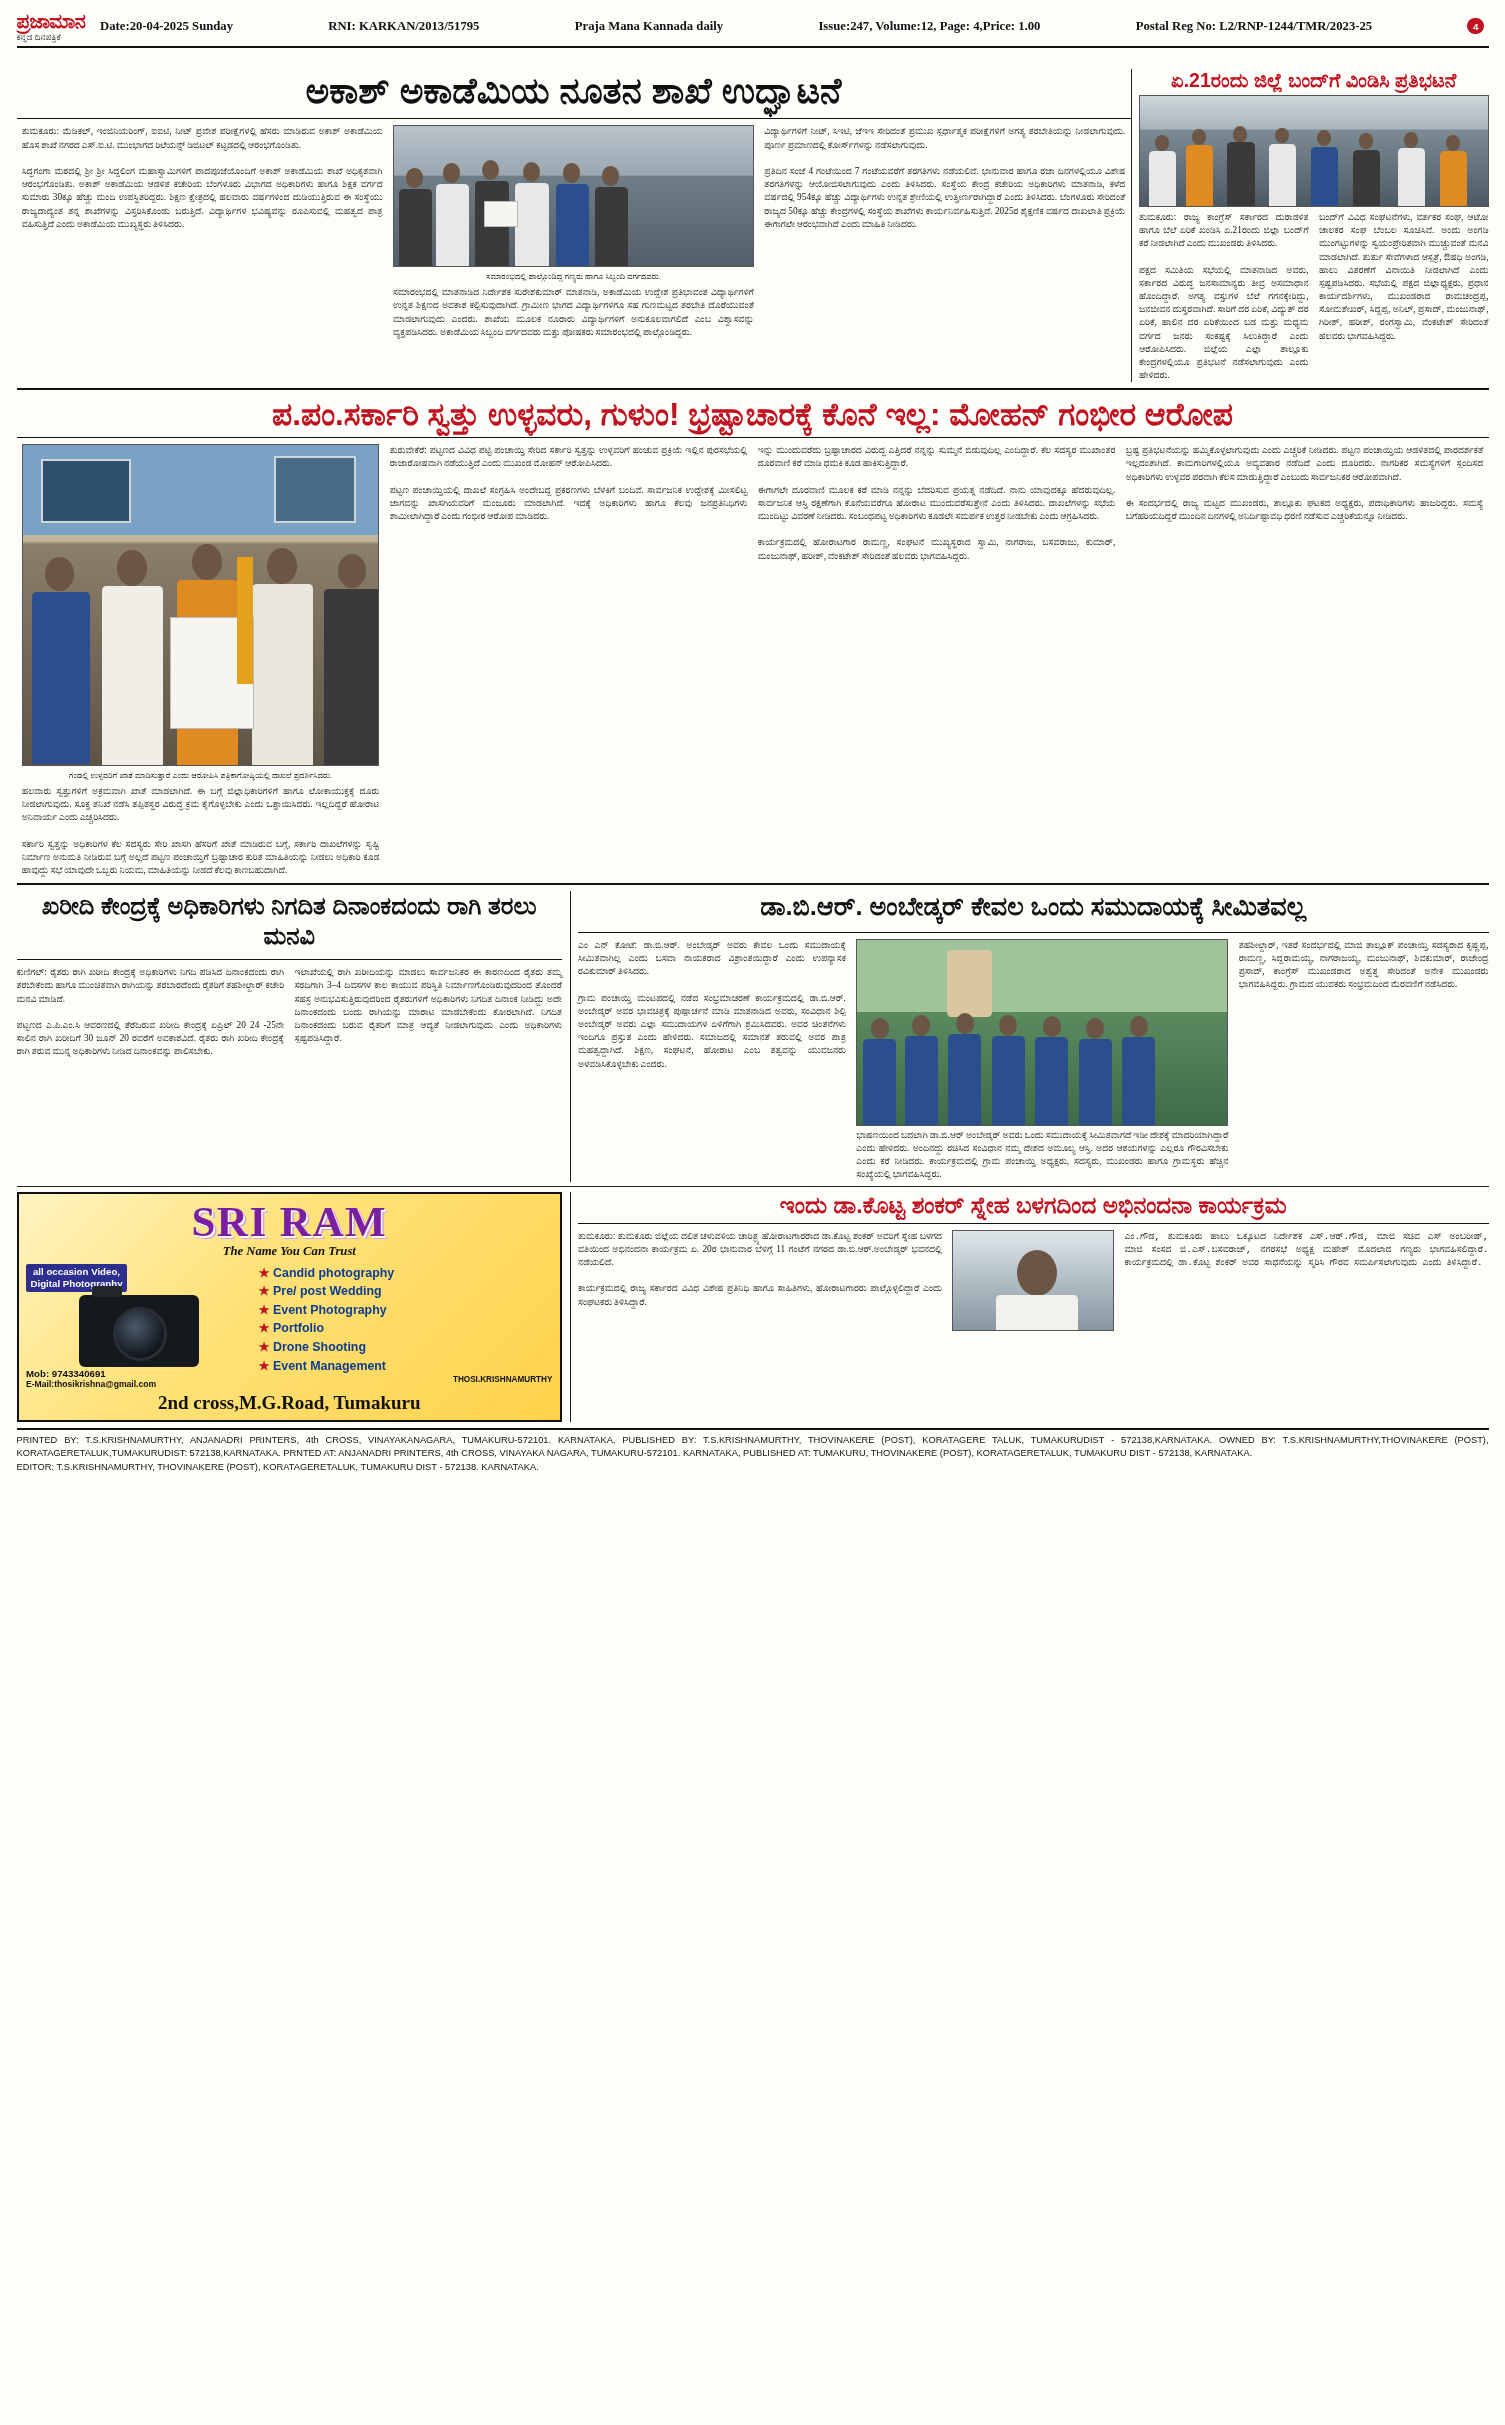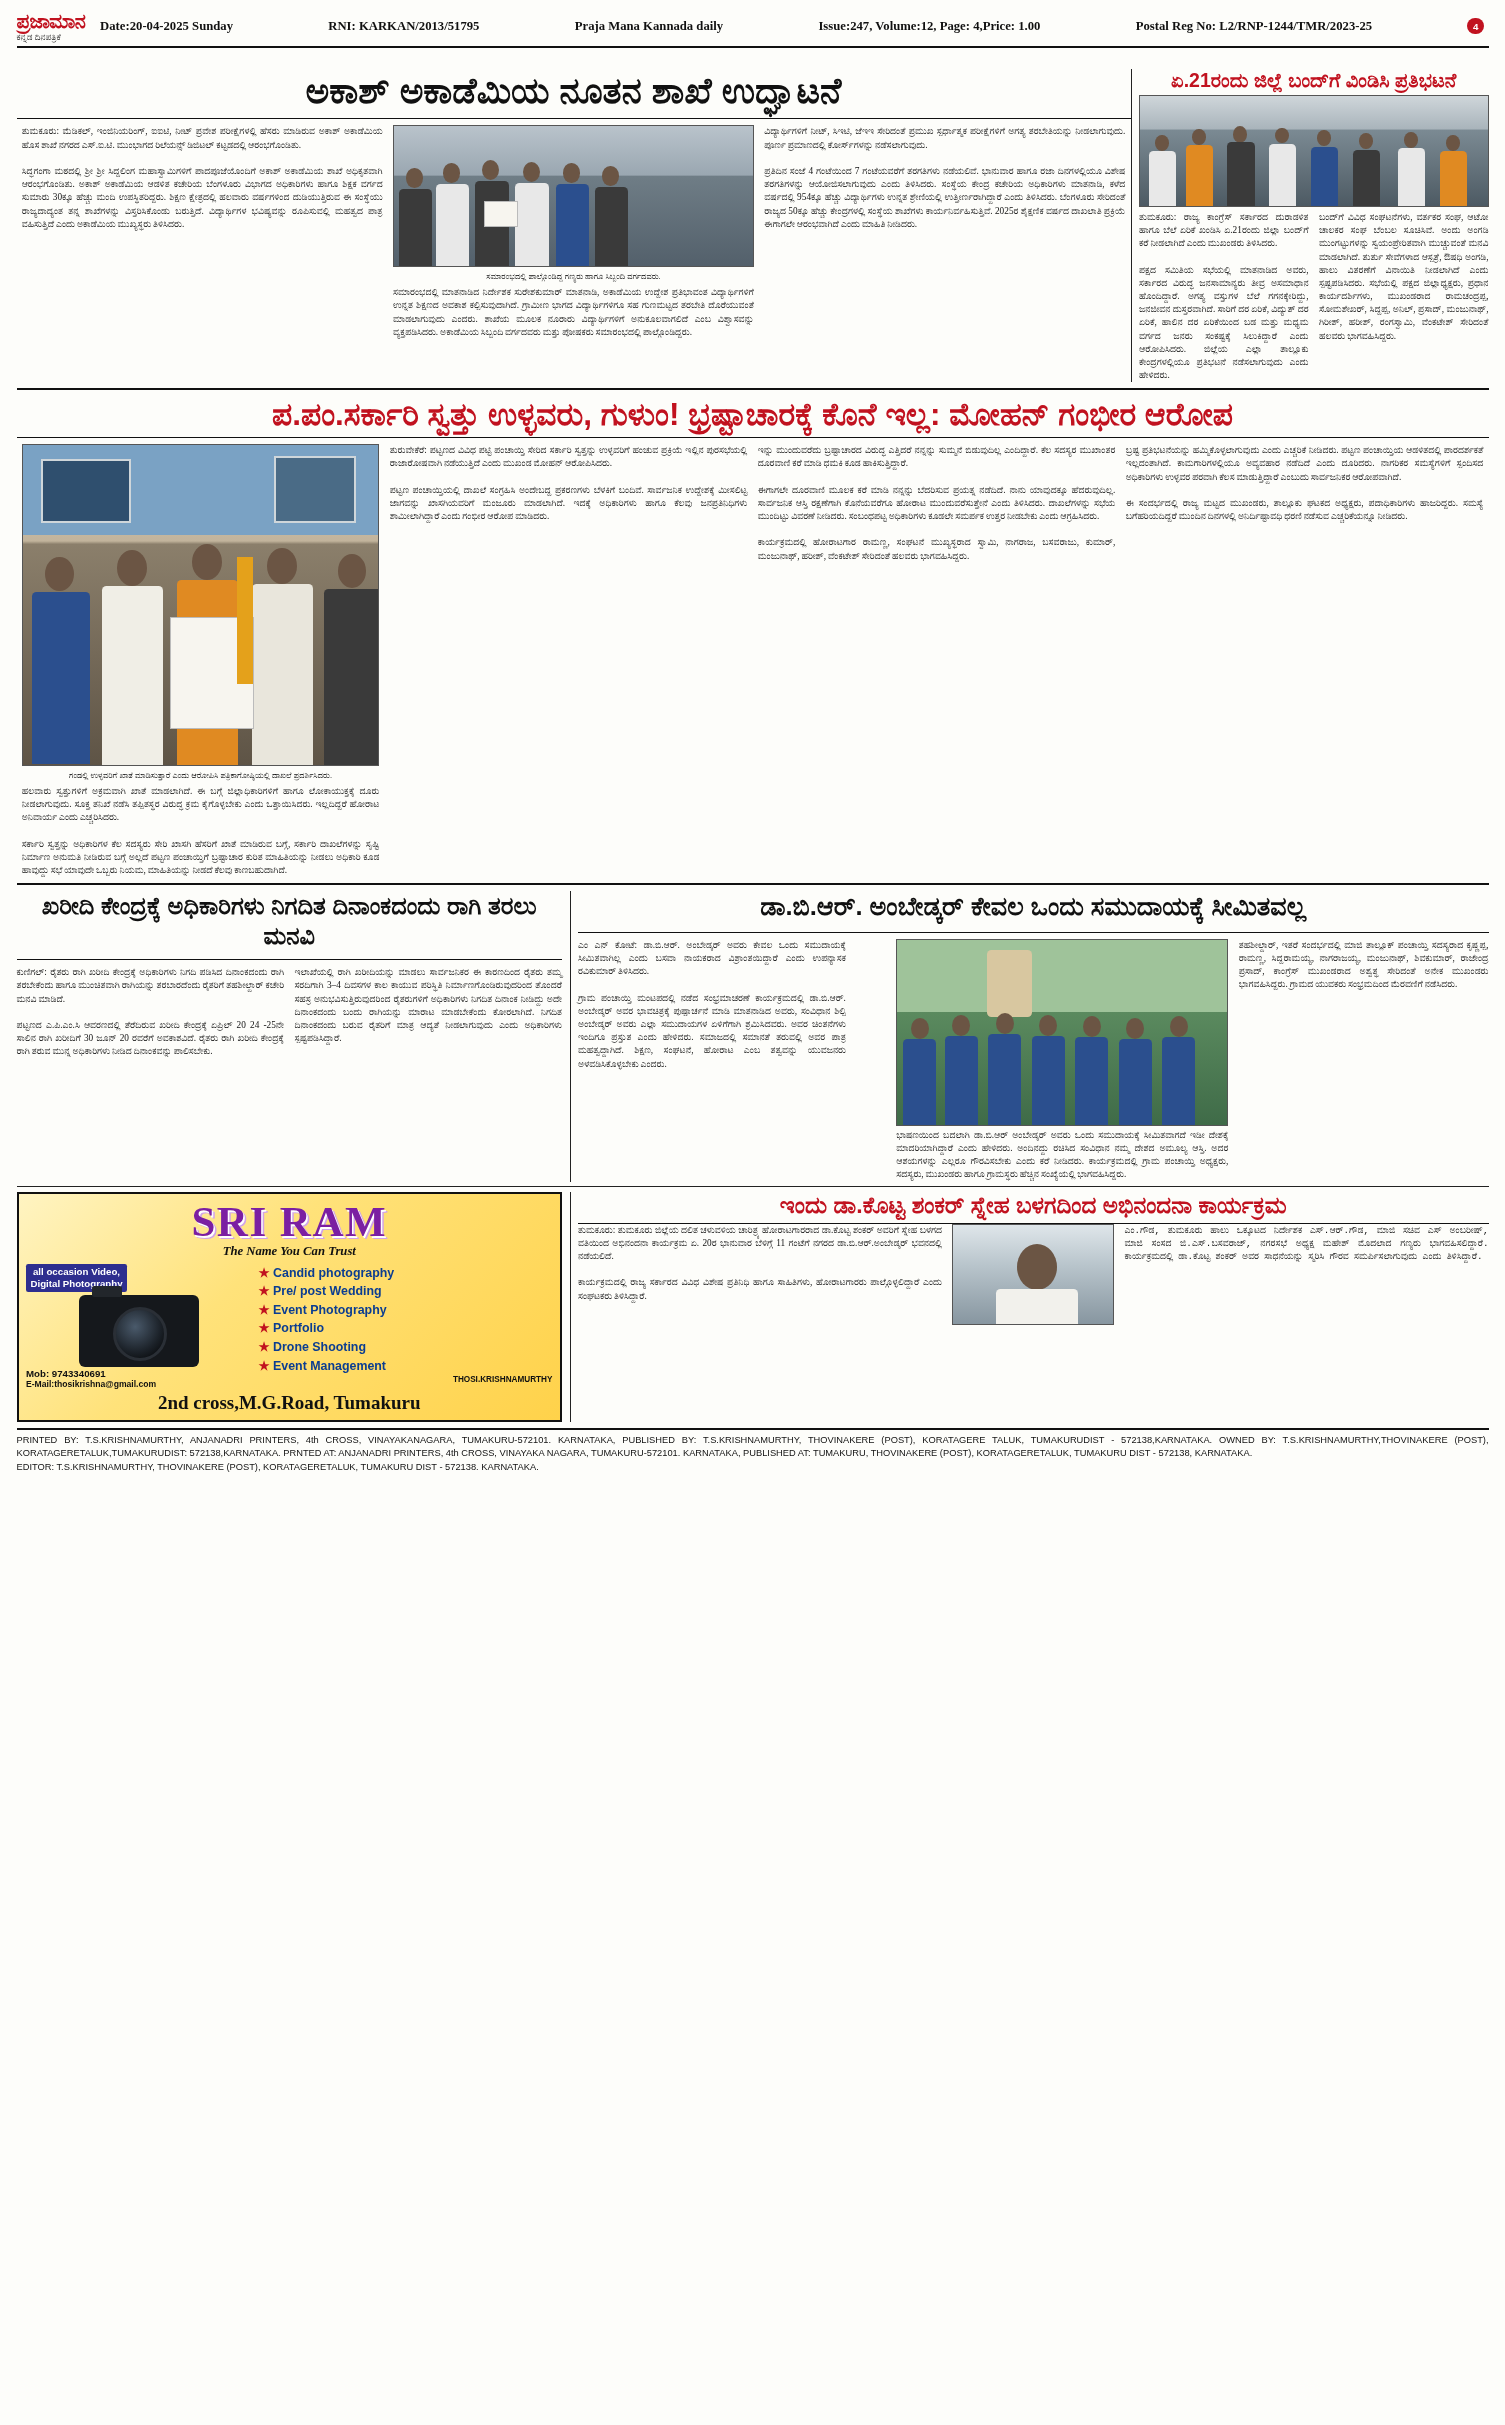--- a/index.html
+++ b/index.html
@@ -392,21 +392,21 @@
 
     <div style="flex:1 1 0; border-left:1.5px solid #222; padding-left:7.5px;">
       <div class="headline-black" style="font-size:25.5px; border-bottom:1.5px solid #111; padding-bottom:10px;">ಡಾ.ಬಿ.ಆರ್. ಅಂಬೇಡ್ಕರ್ ಕೇವಲ ಒಂದು ಸಮುದಾಯಕ್ಕೆ ಸೀಮಿತವಲ್ಲ</div>
 
       <div class="cols3" style="margin-top:6px;">
         <div class="col" style="padding-left:0; flex:0 0 30%;">
           <p class="kn" style="white-space:pre-line; margin:0;">ಎಂ ಎನ್ ಕೋಟೆ: ಡಾ.ಬಿ.ಆರ್. ಅಂಬೇಡ್ಕರ್ ಅವರು ಕೇವಲ ಒಂದು ಸಮುದಾಯಕ್ಕೆ ಸೀಮಿತವಾಗಿಲ್ಲ ಎಂದು ಬಸವಾ ನಾಯಕರಾದ ವಿಶ್ರಾಂತಯಿದ್ದಾರೆ ಎಂದು ಉಪನ್ಯಾಸಕ ರವಿಕುಮಾರ್ ತಿಳಿಸಿದರು.
 
 ಗ್ರಾಮ ಪಂಚಾಯ್ತಿ ಮಂಟಪದಲ್ಲಿ ನಡೆದ ಸಂಭ್ರಮಾಚರಣೆ ಕಾರ್ಯಕ್ರಮದಲ್ಲಿ ಡಾ.ಬಿ.ಆರ್. ಅಂಬೇಡ್ಕರ್ ಅವರ ಭಾವಚಿತ್ರಕ್ಕೆ ಪುಷ್ಪಾರ್ಚನೆ ಮಾಡಿ ಮಾತನಾಡಿದ ಅವರು, ಸಂವಿಧಾನ ಶಿಲ್ಪಿ ಅಂಬೇಡ್ಕರ್ ಅವರು ಎಲ್ಲಾ ಸಮುದಾಯಗಳ ಏಳಿಗೆಗಾಗಿ ಶ್ರಮಿಸಿದವರು. ಅವರ ಚಿಂತನೆಗಳು ಇಂದಿಗೂ ಪ್ರಸ್ತುತ ಎಂದು ಹೇಳಿದರು. ಸಮಾಜದಲ್ಲಿ ಸಮಾನತೆ ತರುವಲ್ಲಿ ಅವರ ಪಾತ್ರ ಮಹತ್ವದ್ದಾಗಿದೆ. ಶಿಕ್ಷಣ, ಸಂಘಟನೆ, ಹೋರಾಟ ಎಂಬ ತತ್ವವನ್ನು ಯುವಜನರು ಅಳವಡಿಸಿಕೊಳ್ಳಬೇಕು ಎಂದರು.</p>
         </div>
-        <div class="col" style="flex:1 1 0;margin-left:40px;">
+        <div class="col" style="flex:1 1 0;">
           <div class="photo green" style="height:187px; margin-bottom:3px;">
             <div class="shapes">
               <div style="position:absolute; left:0; top:0; right:0; height:72px; background:#9fc39a;"></div>
               <div style="position:absolute; left:90px; top:10.5px; width:45px; height:67px; background:#d8c7a0; border-radius:4.5px;"></div>
               <div class="p-head" style="left:13.5px; top:78px; width:18px; height:21px;"></div>
               <div class="p-body blue" style="left:6px; top:99px; width:33px; height:88px;"></div>
               <div class="p-head" style="left:55px; top:75px; width:18px; height:21px;"></div>
               <div class="p-body blue" style="left:48px; top:96px; width:33px; height:91px;"></div>
               <div class="p-head" style="left:99px; top:73px; width:18px; height:21px;"></div>
               <div class="p-body blue" style="left:91px; top:94px; width:33px; height:93px;"></div>
@@ -456,21 +456,21 @@
             </ul>
             <div style="text-align:right; font-size:8.2px; font-weight:bold; font-family:'Liberation Sans',sans-serif;">THOSI.KRISHNAMURTHY</div>
           </div>
         </div>
         <div class="ad-bottom">2nd cross,M.G.Road, Tumakuru</div>
       </div>
     </div>
 
     <div style="flex:1 1 0; border-left:1.5px solid #222; padding-left:7.5px;">
       <div class="headline-red" style="font-size:23px; border-bottom:1.5px solid #111; padding-bottom:4.5px;">ಇಂದು ಡಾ.ಕೊಟ್ಟ ಶಂಕರ್ ಸ್ನೇಹ ಬಳಗದಿಂದ ಅಭಿನಂದನಾ ಕಾರ್ಯಕ್ರಮ</div>
-      <div style="display:flex; ">
+      <div style="display:flex; margin-top:6px;">
         <div class="col" style="flex:1 1 0; padding-left:0;">
           <p class="kn" style="white-space:pre-line; margin:0;">ತುಮಕೂರು: ತುಮಕೂರು ಜಿಲ್ಲೆಯ ದಲಿತ ಚಳುವಳಿಯ ಚಾರಿತ್ರ್ಯ ಹೋರಾಟಗಾರರಾದ ಡಾ.ಕೊಟ್ಟ ಶಂಕರ್ ಅವರಿಗೆ ಸ್ನೇಹ ಬಳಗದ ವತಿಯಿಂದ ಅಭಿನಂದನಾ ಕಾರ್ಯಕ್ರಮ ಏ. 20ರ ಭಾನುವಾರ ಬೆಳಿಗ್ಗೆ 11 ಗಂಟೆಗೆ ನಗರದ ಡಾ.ಬಿ.ಆರ್.ಅಂಬೇಡ್ಕರ್ ಭವನದಲ್ಲಿ ನಡೆಯಲಿದೆ.
 
 ಕಾರ್ಯಕ್ರಮದಲ್ಲಿ ರಾಜ್ಯ ಸರ್ಕಾರದ ವಿವಿಧ ವಿಶೇಷ ಪ್ರತಿನಿಧಿ ಹಾಗೂ ಸಾಹಿತಿಗಳು, ಹೋರಾಟಗಾರರು ಪಾಲ್ಗೊಳ್ಳಲಿದ್ದಾರೆ ಎಂದು ಸಂಘಟಕರು ತಿಳಿಸಿದ್ದಾರೆ.</p>
         </div>
         <div class="col" style="flex:0 0 172px;">
           <div class="photo" style="height:101px; background:linear-gradient(#dfe6ea 0%, #b9c5cc 40%, #8796a0 100%);">
             <div class="shapes">
               <div class="p-head" style="left:64px; top:19.5px; width:40px; height:46px;"></div>
               <div class="p-body" style="left:43px; top:64px; width:82px; height:37px; background:#f2f1ec;"></div>

